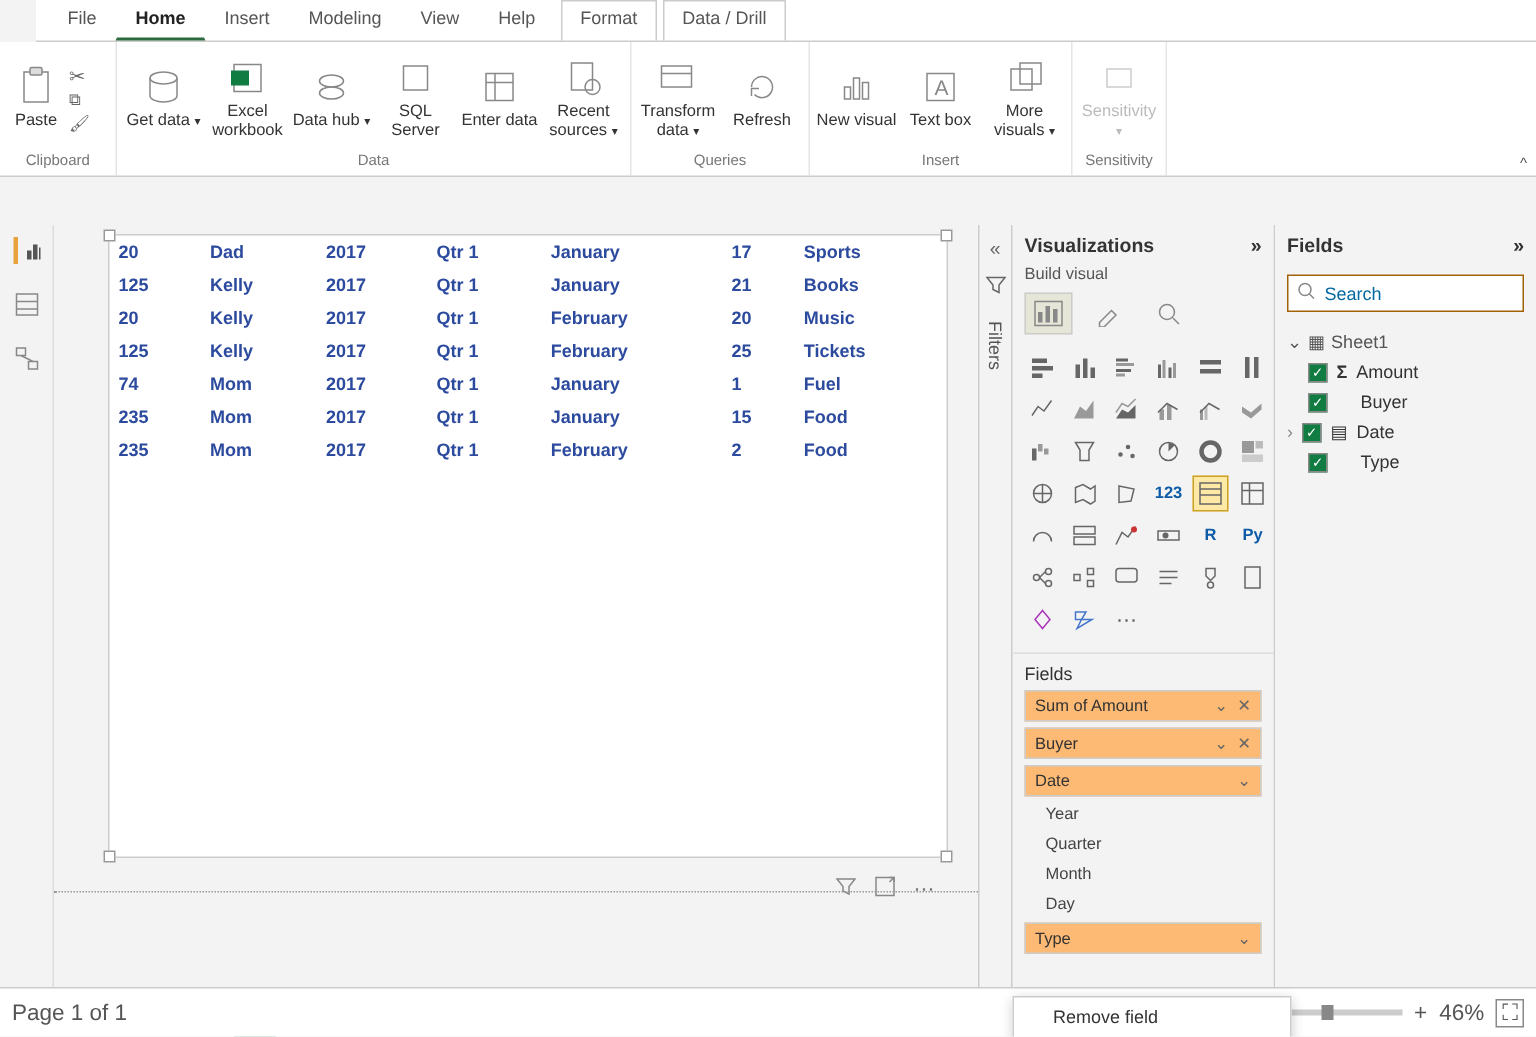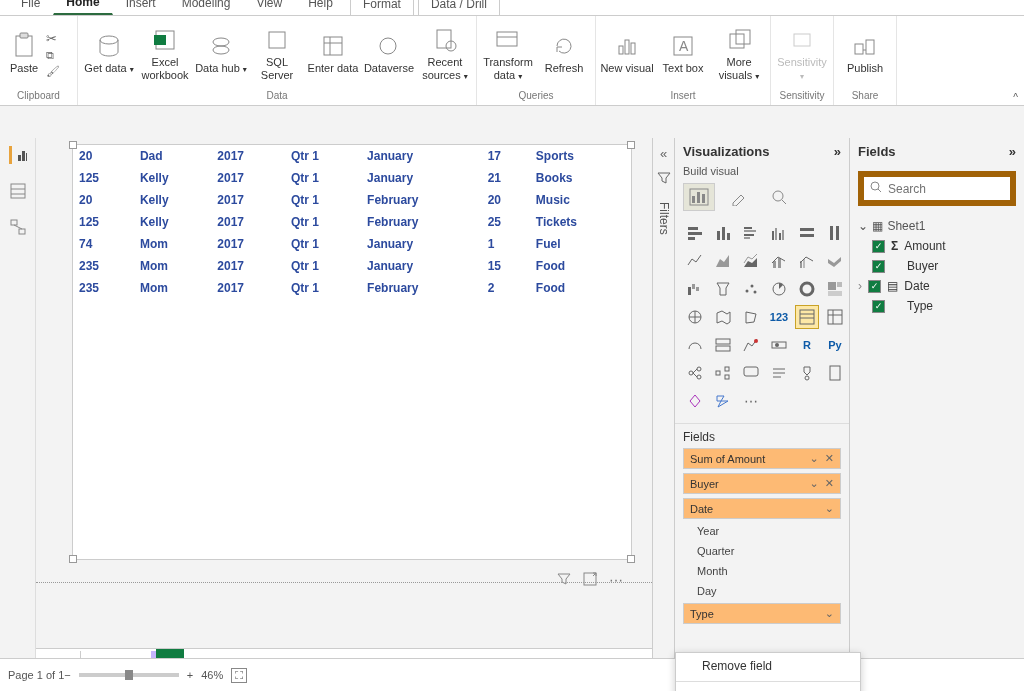--- a/index.html
+++ b/index.html
@@ -1,19 +1,19 @@
 <!DOCTYPE html>
 <html><head>
 <meta charset="utf-8">
 <style>
 * { box-sizing: border-box; margin: 0; padding: 0; font-family: "Segoe UI", sans-serif; }
 body { background: #f3f3f3; width: 1024px; height: 691px; overflow: hidden; font-size: 12px; color: #333; }
 
 
-.tabs { display: flex; background: #fff; border-bottom: 1px solid #ccc; height: 16px; align-items: flex-end; padding-left: 8px; }
+.tabs { display: flex; background: #fff; border-bottom: 1px solid #ccc; height: 28px; padding-left: 8px; margin-left: 24px; }
 .tab { padding: 4px 12px; cursor: pointer; color: #555; border: 1px solid transparent; }
 .tab.active { border-bottom: 2px solid #2c6b3f; color: #222; font-weight: 600; }
 .tab.boxed { border: 1px solid #ccc; border-bottom: none; margin-left: 4px; }
 
 
 .ribbon { display: flex; background: #fff; border-bottom: 1px solid #ccc; height: 90px; position: relative; }
 .group { display: flex; flex-direction: column; justify-content: flex-end; border-right: 1px solid #e5e5e5; padding: 2px 4px; position: relative; }
 .group-label { text-align: center; font-size: 10px; color: #777; padding-bottom: 2px; }
 .group-items { display: flex; flex: 1; align-items: center; gap: 2px; }
 .rbtn { display: flex; flex-direction: column; align-items: center; justify-content: center; width: 54px; height: 70px; cursor: pointer; font-size: 11px; color: #333; text-align: center; line-height: 1.2; }
@@ -57,34 +57,34 @@
 .icon-grid .cell.sel { background: #fde8a6; border:1px solid #c9a227;}
 .icon-grid .cell.txt { font-weight:bold; color:#0d5aa7; font-size:11px;text-align:center;}
 
 .fields-sec { padding: 6px 8px 2px; font-size: 12px; border-top:1px solid #ddd; margin-top:6px;}
 .well { background: #fdba74; border: 1px solid #ccc; margin: 2px 8px; padding: 3px 6px; font-size: 11px; display: flex; justify-content: space-between; align-items: center; cursor:pointer; position:relative;}
 .well .act { color:#666; font-size:11px; display:flex; gap:6px;}
 .well.sub { background:transparent; border:none; padding:2px 6px 2px 14px; color:#444;}
 
 
 .fields-pane { width: 175px; background: #f3f3f3; border-left: 1px solid #ccc; display: flex; flex-direction: column; }
-.search { margin: 6px 8px; border: 6px solid #a16207; background: #fff; padding: 4px 6px; display: flex; align-items: center; gap: 6px; font-size: 12px; color: #737373; }
+.search { margin: 6px 8px; border: 1px solid #a16207; background: #fff; padding: 4px 6px; display: flex; align-items: center; gap: 6px; font-size: 12px; color: #0369a1; }
 .field-tree { padding: 4px 8px; font-size: 12px; }
 .field-item { display: flex; align-items: center; gap: 6px; padding: 3px 0 3px 14px; cursor: pointer; }
 .chk { width: 13px; height: 13px; border: 1px solid #888; background: #107c41; color: #fff; display: flex; align-items: center; justify-content: center; font-size: 9px; }
 .tree-hdr { display:flex; align-items:center; gap:4px; padding:3px 0; color:#555;}
 
 
 .ctx { position: absolute; right: -12px; top: 514px; width: 186px; background: #fff; border: 1px solid #ccc; box-shadow: 0 2px 8px rgba(0,0,0,0.2); z-index: 50; }
 .ctx-item { padding: 6px 10px 6px 26px; font-size: 12px; cursor: pointer; position:relative;}
 .ctx-sep { height:1px; background:#ddd; margin:2px 0;}
 .ctx-item .chev { position:absolute; right:8px; top:6px; color:#888;}
 
 
-.status { position: absolute; bottom: 0; left: 0; right: 0; height: 22px; background: #fff; border-top: 1px solid #ccc; display: flex; align-items: center; padding: 16px 8px; font-size: 11px; color: #555; }
+.status { position: absolute; bottom: 0; left: 0; right: 0; height: 22px; background: #fff; border-top: 1px solid #ccc; display: flex; align-items: center; padding: 16px 8px; font-size: 15px; color: #555; justify-content: space-between; }
 .zoom { display:flex; align-items:center; gap:8px;}
 .slider { width:100px; height:4px; background:#ccc; position:relative;}
 .slider .thumb{position:absolute;left:46%;top:-3px;width:8px;height:10px;background:#888;}
 
 svg { pointer-events:none;}
 </style>
 </head>
 <body>
 
 <div class="tabs">
@@ -160,28 +160,20 @@
             <svg width="24" height="24">
               <rect x="3" y="3" width="18" height="18" fill="none" stroke="#888"></rect>
               <line x1="3" y1="9" x2="21" y2="9" stroke="#888"></line>
               <line x1="9" y1="3" x2="9" y2="21" stroke="#888"></line>
             </svg>
           </span>
           <span>Enter data</span>
         </div>
       <div class="rbtn">
           <span class="ic">
-            <svg width="26" height="22">
-              <path d="M4 11a8 8 0 0116 0 8 8 0 01-16 0" fill="none" stroke="#888"></path>
-            </svg>
-          </span>
-          <span>Dataverse</span>
-        </div>
-      <div class="rbtn">
-          <span class="ic">
             <svg width="24" height="24">
               <rect x="4" y="2" width="14" height="18" fill="none" stroke="#888"></rect>
               <circle cx="18" cy="18" r="5" fill="none" stroke="#888"></circle>
             </svg>
           </span>
           <span><span>Recent sources</span> <span style="font-size:8px">▾</span></span>
         </div>
     </div>
     <div class="group-label">Data</div>
   </div>
@@ -246,35 +238,20 @@
       <div class="rbtn disabled">
           <span class="ic">
             <svg width="24" height="24">
               <rect x="4" y="6" width="16" height="12" fill="none" stroke="#ccc"></rect>
             </svg>
           </span>
           <span><span>Sensitivity</span><br><span style="font-size:8px">▾</span></span>
         </div>
     </div>
     <div class="group-label">Sensitivity</div>
-  </div>
-  <div class="group">
-    <div class="group-items">
-      <div class="rbtn">
-          <span class="ic">
-            <svg width="26" height="24">
-              <rect x="3" y="10" width="8" height="10" fill="none" stroke="#888"></rect>
-              <rect x="14" y="6" width="8" height="14" fill="none" stroke="#888"></rect>
-              <path d="M11 16h3" stroke="#888"></path>
-            </svg>
-          </span>
-          <span>Publish</span>
-        </div>
-    </div>
-    <div class="group-label">Share</div>
   </div>
   <span class="collapse-caret">^</span>
 </div>
 
 <div class="main" style="position:relative">
 
   <div class="leftbar">
     <span class="ic" style="border-left:3px solid #e8a33d;padding-left:4px;color:#333">
         <svg width="16" height="16">
           <rect x="2" y="8" width="3" height="6" fill="#555"></rect>

